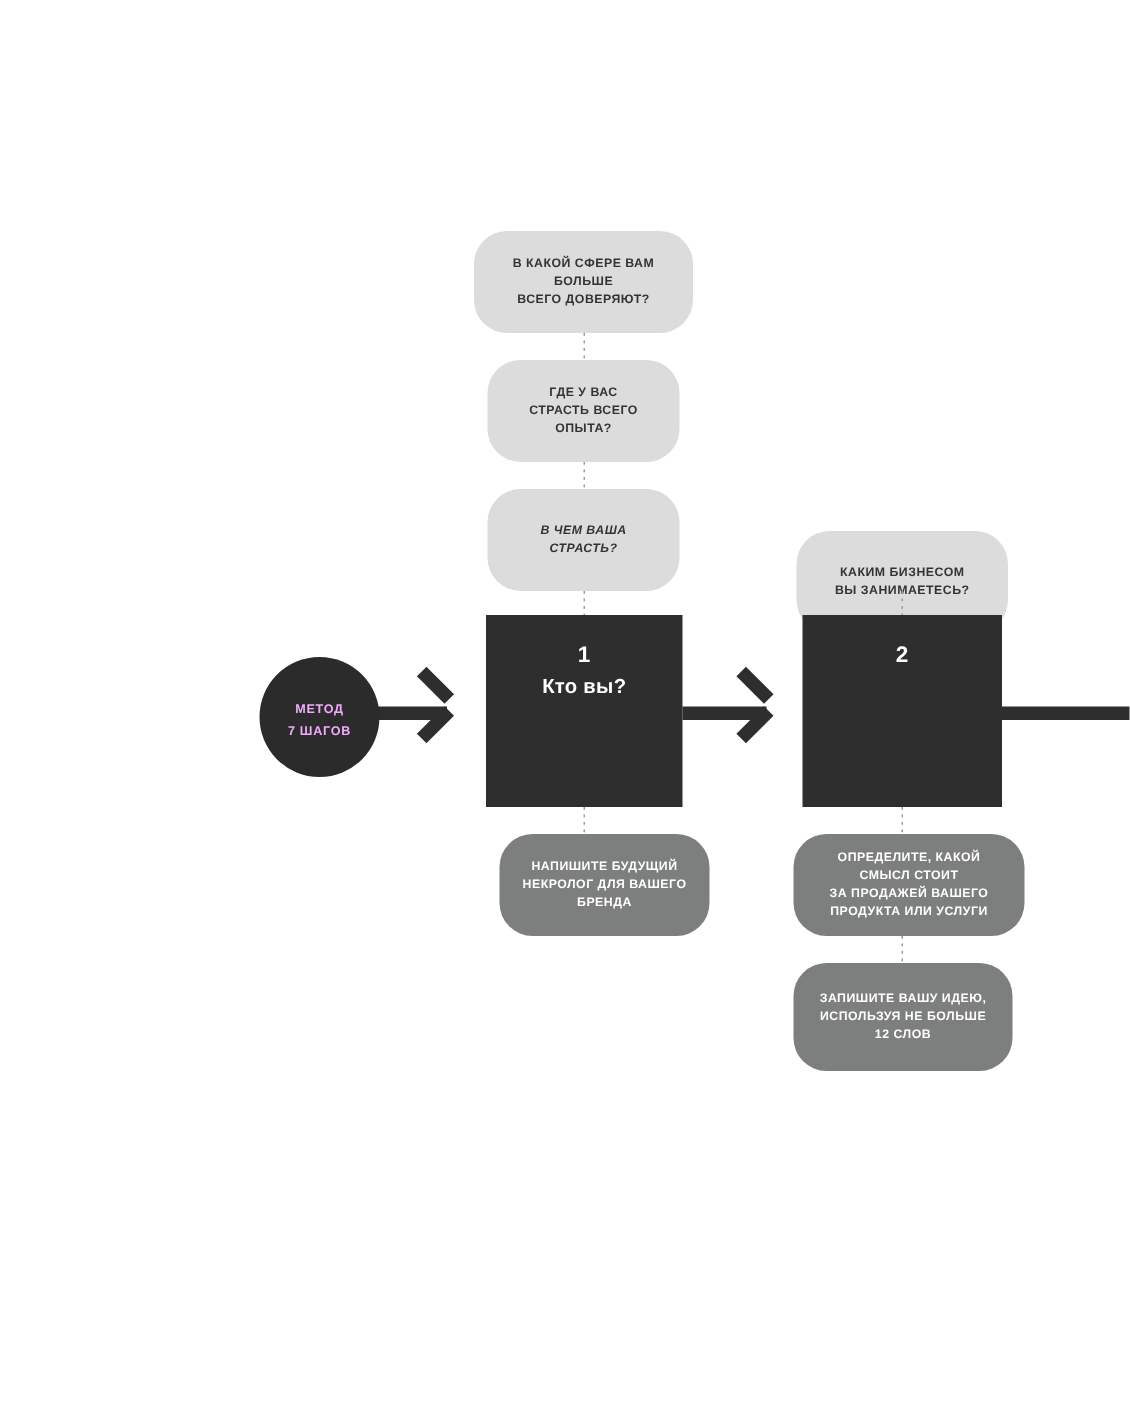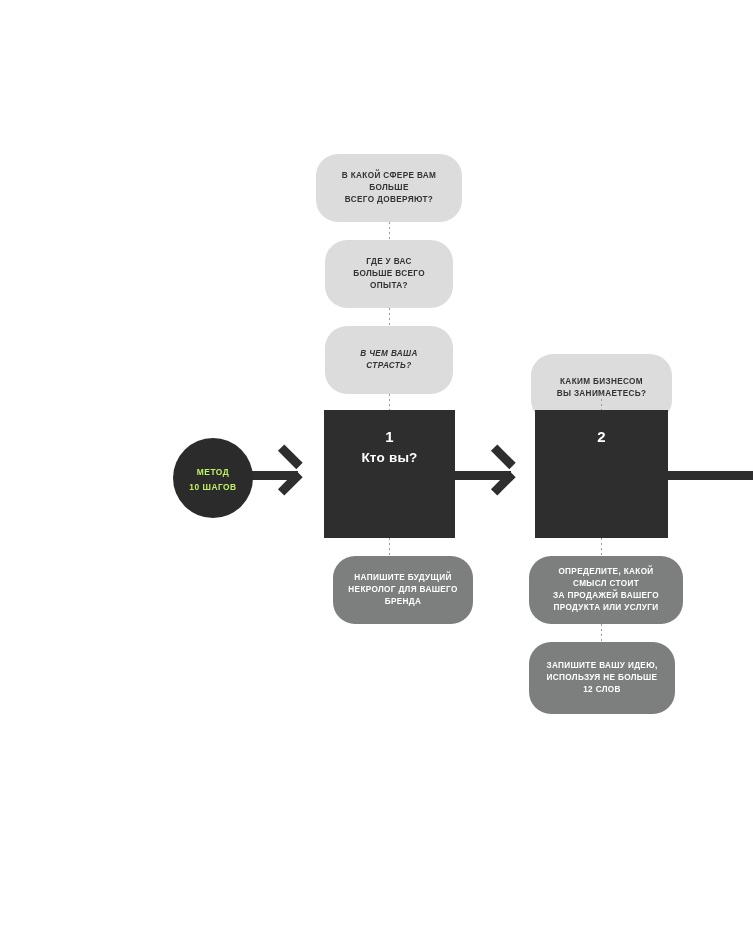--- a/index.html
+++ b/index.html
@@ -78,21 +78,21 @@
     font-size: 13.5px;
     font-weight: bold;
     line-height: 1.28;
     white-space: pre-line;
     letter-spacing: 0.2px;
   }
 
   
   .circle {
     background: #2b2b2b;
-    color: #bef264;
+    color: #f0abfc;
     border-radius: 50%;
     flex-direction: column;
     z-index: 4;
     justify-content: center;
   }
   .circle .c1 {
     font-size: 8.4px;
     font-weight: bold;
     letter-spacing: 0.5px;
     line-height: 2.1;
@@ -173,31 +173,31 @@
     <span class="up" style="top:-17px; left:2px;"></span>
     <span class="dn" style="top:17px; left:2px;"></span>
   </div>
   <div class="chev" style="left:506px; top:457px; width:30px; height:30px;">
     <span class="up" style="top:-17px; left:2px;"></span>
     <span class="dn" style="top:17px; left:2px;"></span>
   </div>
 
   <div class="node circle" style="left:173px; top:438px; width:80px; height:80px;">
     <span class="c1">МЕТОД</span>
-    <span class="c2">10 ШАГОВ</span>
+    <span class="c2">7 ШАГОВ</span>
   </div>
 
   <div class="node bubble light" style="left:316px; top:154px; width:146px; height:68px;">
     <span class="txt">В КАКОЙ СФЕРЕ ВАМ БОЛЬШЕ
 ВСЕГО ДОВЕРЯЮТ?</span>
   </div>
 
   <div class="node bubble light" style="left:325px; top:240px; width:128px; height:68px;">
     <span class="txt">ГДЕ У ВАС
-БОЛЬШЕ ВСЕГО ОПЫТА?</span>
+СТРАСТЬ ВСЕГО ОПЫТА?</span>
   </div>
 
   <div class="node bubble light" style="left:325px; top:326px; width:128px; height:68px;font-style:italic;">
     <span class="txt">В ЧЕМ ВАША
 СТРАСТЬ?</span>
   </div>
 
   <div class="node step" style="left:324px; top:410px; width:131px; height:128px;">
     <span class="num">1</span>
     <span class="title">Кто вы?</span>

